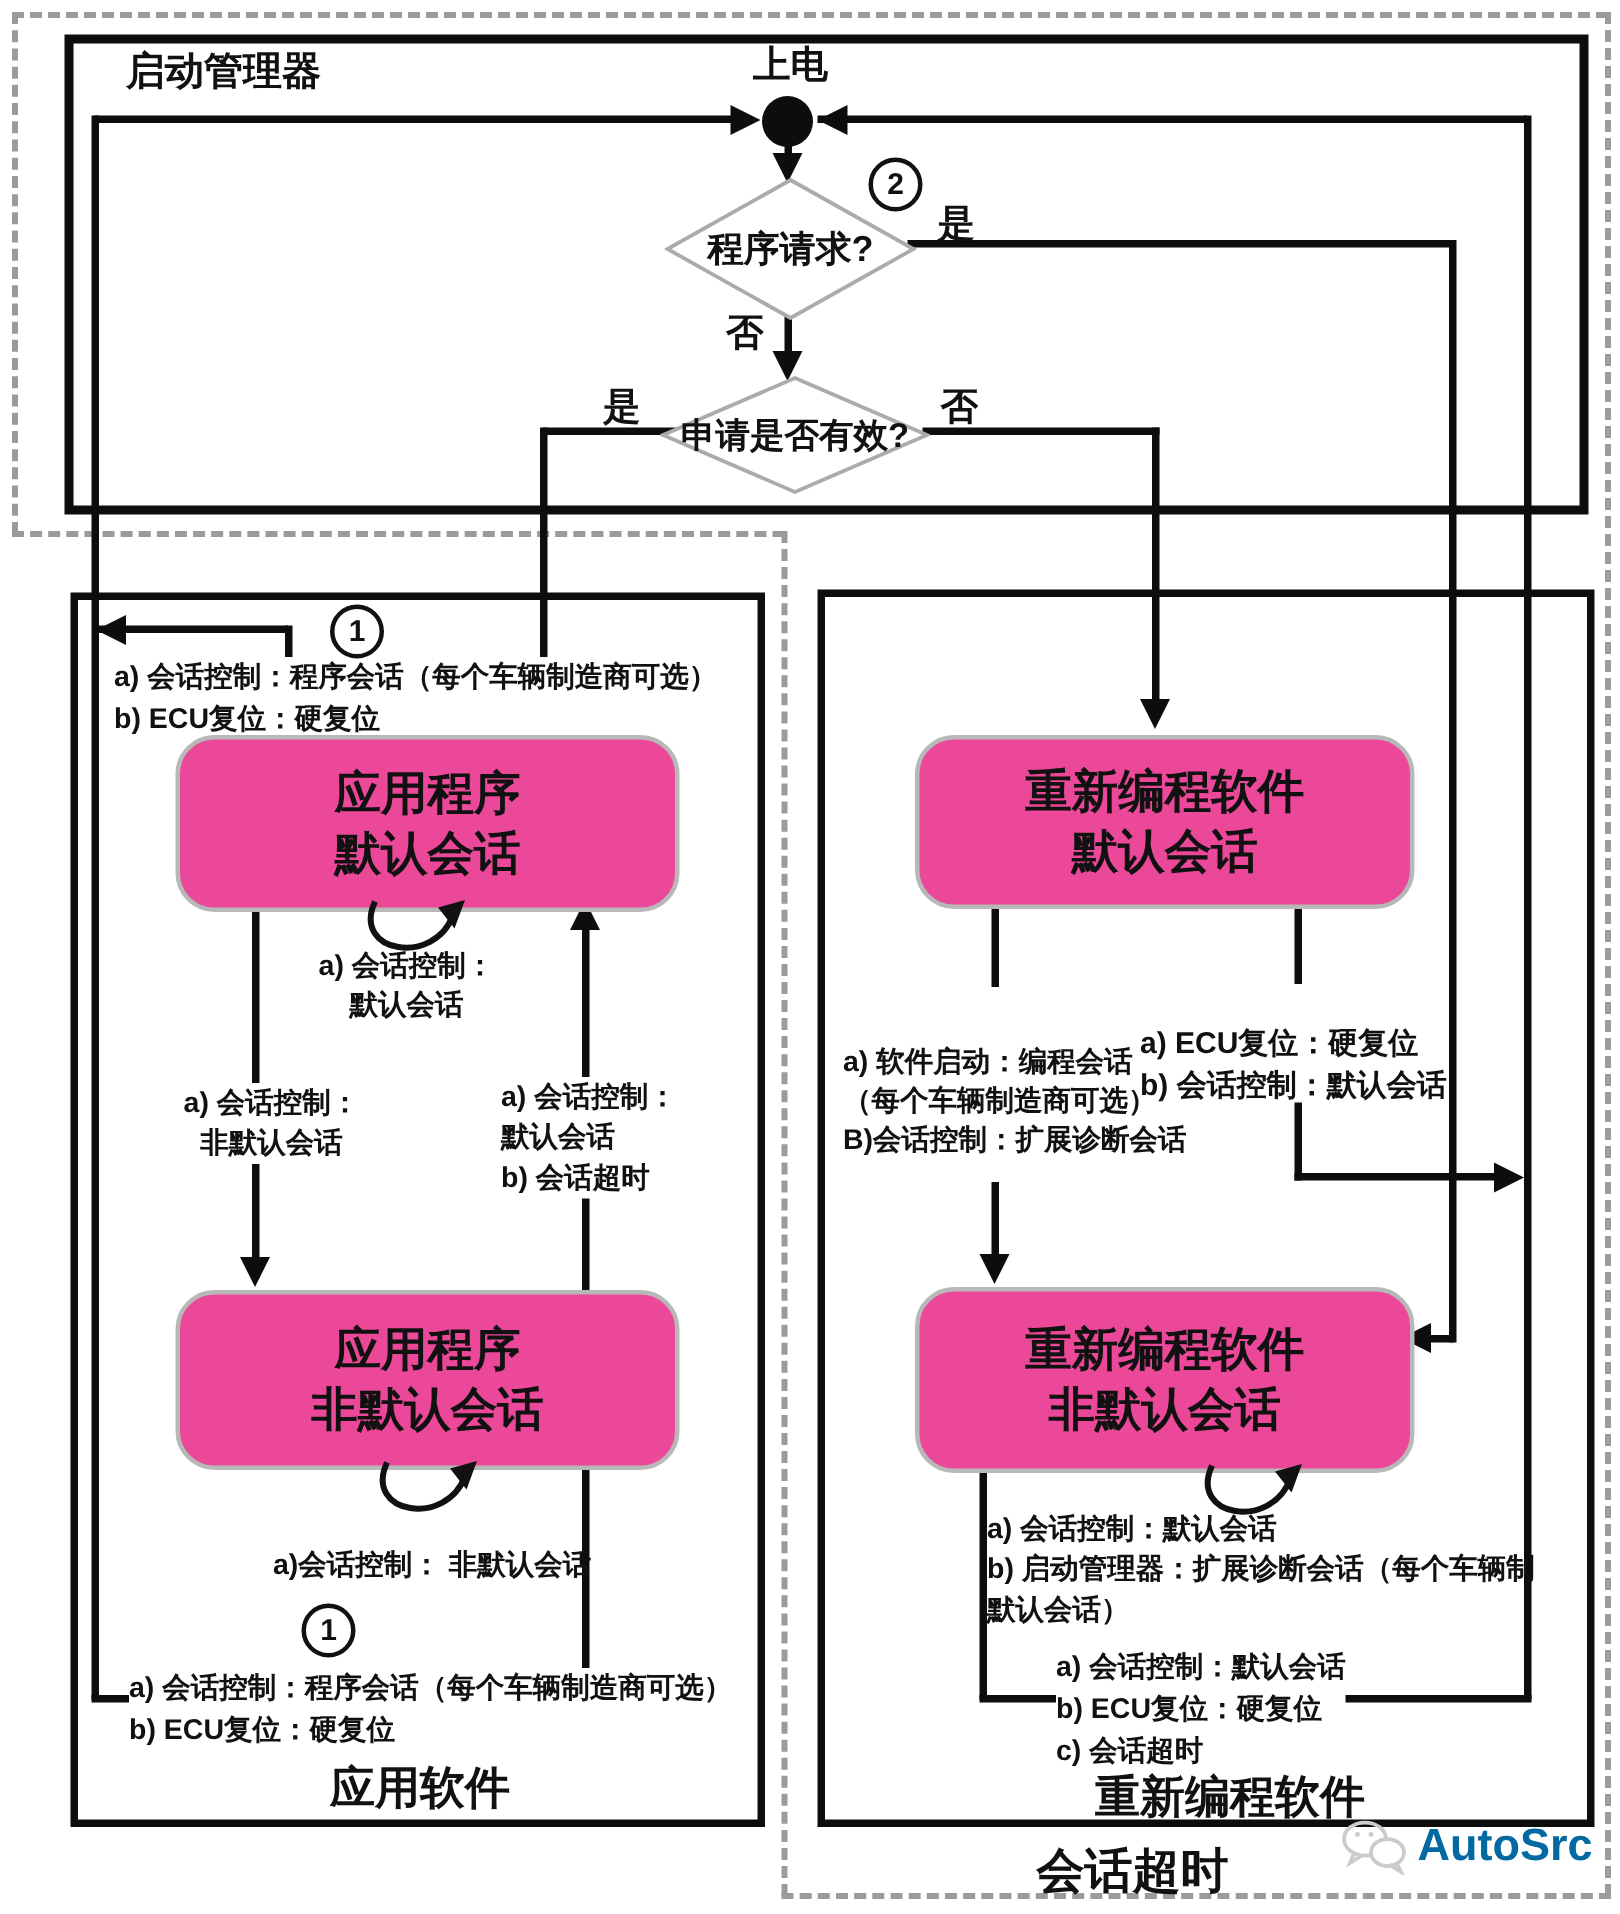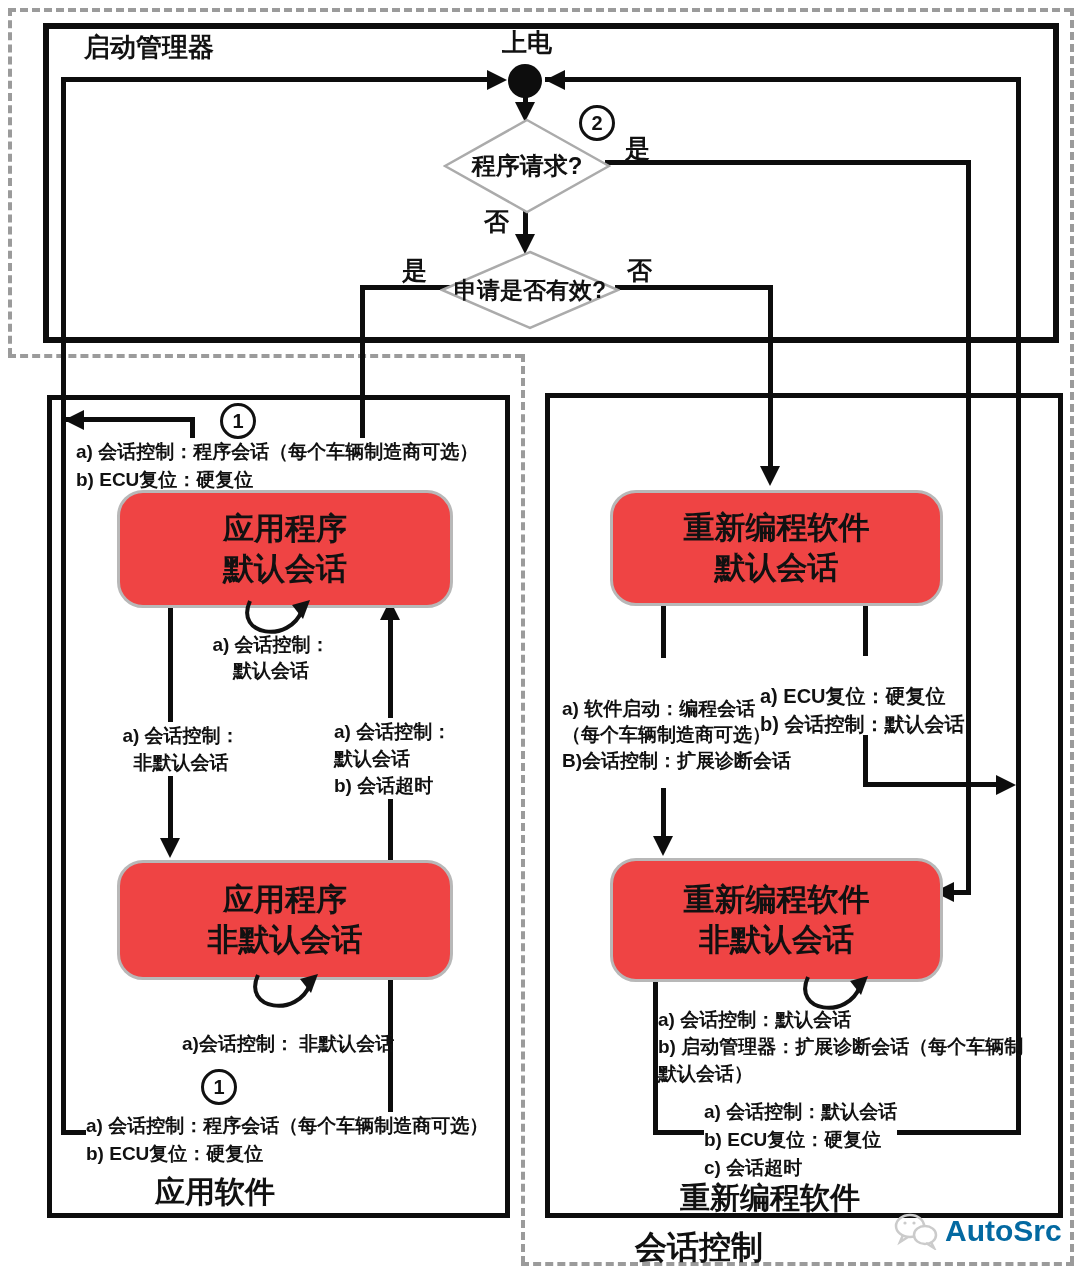--- a/index.html
+++ b/index.html
@@ -15,39 +15,39 @@
   
   .wire{position:absolute;background:#0d0d0d;}
   .ah{position:absolute;width:0;height:0;}
   .ah-r{border-top:10px solid transparent;border-bottom:10px solid transparent;border-left:20px solid #0d0d0d;}
   .ah-l{border-top:10px solid transparent;border-bottom:10px solid transparent;border-right:20px solid #0d0d0d;}
   .ah-d{border-left:10px solid transparent;border-right:10px solid transparent;border-top:20px solid #0d0d0d;}
   .ah-u{border-left:10px solid transparent;border-right:10px solid transparent;border-bottom:20px solid #0d0d0d;}
   
   .dot{position:absolute;width:34px;height:34px;border-radius:50%;background:#0d0d0d;}
   .sessionbox{
-    position:absolute;background:#ef4444;border:3px solid #b8b8b8;border-radius:26px;
+    position:absolute;background:#ec4899;border:3px solid #b8b8b8;border-radius:26px;
     display:flex;flex-direction:column;align-items:center;justify-content:center;
     font-size:31px;line-height:40px;text-align:center;z-index:6;
   }
   .diamond{position:absolute;z-index:6;}
   .diamond svg{position:absolute;left:0;top:0;}
   .diamond .dtxt{position:absolute;left:0;top:0;width:100%;height:100%;
     display:flex;align-items:center;justify-content:center;font-size:23px;}
   .circlenum{
     position:absolute;width:30px;height:30px;border:3px solid #111;border-radius:50%;
     display:flex;align-items:center;justify-content:center;font-size:20px;background:#fff;z-index:7;
   }
   
   .lbl{position:absolute;font-size:19px;line-height:28px;white-space:nowrap;z-index:5;}
   .lbl.bg{background:#ffffff;}
   .lbl.center{text-align:center;}
   .branch{position:absolute;font-size:25px;z-index:5;}
   .toplabel{position:absolute;font-size:25px;z-index:5;}
-  .sectitle{position:absolute;font-size:30px;z-index:5;}
+  .sectitle{position:absolute;font-size:30px;text-align:center;z-index:5;}
   .arc{position:absolute;z-index:6;}
   .watermark{position:absolute;display:flex;align-items:center;gap:6px;color:#0369a1;
     font-size:30px;font-weight:700;z-index:5;}
 </style>
 </head>
 <body>
 
 <div id="stage">
 
   <div class="dash-h" style="left:8px;top:8px;width:1064px;"></div>
@@ -208,21 +208,21 @@
     <div>默认会话）</div>
   </div>
 
   <div class="lbl bg" style="left:704px;top:1098px;">
     <div>a)  会话控制：默认会话</div>
     <div>b)  ECU复位：硬复位</div>
     <div>c)  会话超时</div>
   </div>
   <div class="sectitle" style="left:680px;top:1178px;width:280px;">重新编程软件</div>
 
-  <div class="sectitle" style="left:635px;top:1226px;width:240px;font-size:32px;">会话控制</div>
+  <div class="sectitle" style="left:635px;top:1226px;width:240px;font-size:32px;">会话超时</div>
   <div class="watermark" style="left:893px;top:1212px;">
     <svg width="46" height="38" viewBox="0 0 46 38">
       <ellipse cx="17" cy="14" rx="14" ry="11" fill="none" stroke="#cbcbcb" stroke-width="2.5"></ellipse>
       <circle cx="12" cy="11" r="1.6" fill="#cbcbcb"></circle>
       <circle cx="21" cy="11" r="1.6" fill="#cbcbcb"></circle>
       <path d="M10 23 L7 30 L15 25" fill="none" stroke="#cbcbcb" stroke-width="2.5"></path>
       <ellipse cx="32" cy="23" rx="11" ry="9" fill="#fff" stroke="#cbcbcb" stroke-width="2.5"></ellipse>
       <path d="M38 30 L41 36 L33 31" fill="none" stroke="#cbcbcb" stroke-width="2.5"></path>
     </svg>
     <span>AutoSrc</span>

